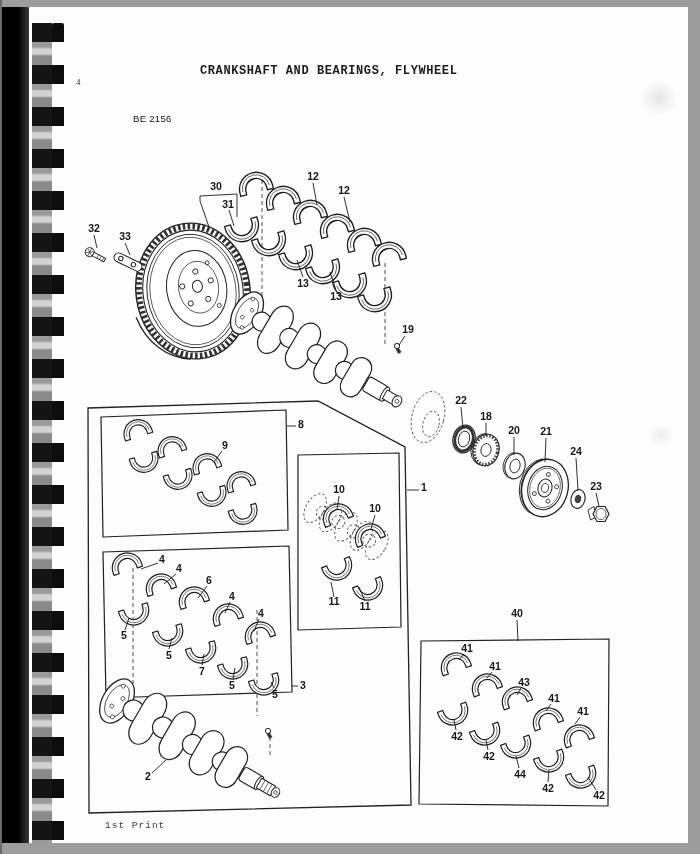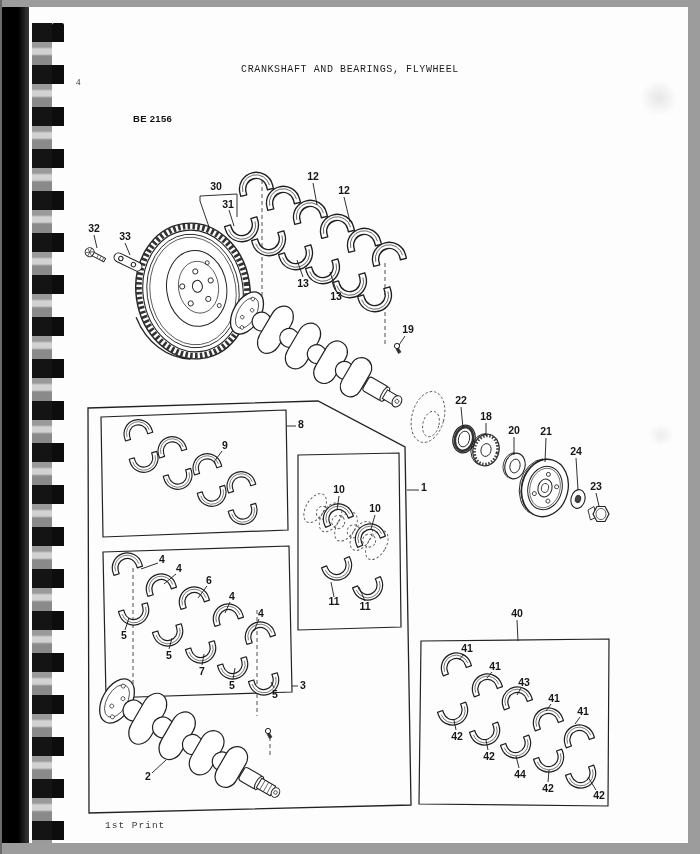--- a/index.html
+++ b/index.html
@@ -17,24 +17,24 @@
          background:linear-gradient(90deg,#000 0 60%,#1d1d1d 80%,#3a3a3a);border-radius:3px;}
   .teethA{position:absolute;left:32px;top:23px;width:20px;height:826px;
           background:repeating-linear-gradient(180deg,
             #141414 0 19px,#9a9a9a 19px 24px,#d2d2d2 26px 31px,#8a8a8a 33px 42px);}
   .teethB{position:absolute;left:52px;top:23px;width:12px;height:826px;
           background:repeating-linear-gradient(180deg,
             #0d0d0d 0 19px,rgba(0,0,0,0) 19px 42px);border-radius:2px;}
   
   .pageno{position:absolute;left:76px;top:77px;font-family:"Liberation Serif",serif;
           font-size:9px;color:#333;z-index:5;}
-  .title{position:absolute;left:200px;top:64px;width:300px;text-align:center;
-         font-family:"Liberation Mono",monospace;font-weight:400;font-size:10px;
+  .title{position:absolute;left:200px;top:64px;width:300px;text-align:left;
+         font-family:"Liberation Mono",monospace;font-weight:700;font-size:12px;
          letter-spacing:0.6px;color:#1c1c1c;z-index:5;}
-  .figcode{position:absolute;left:95px;top:113px;font-weight:700;font-size:9.5px;
+  .figcode{position:absolute;left:95px;top:113px;font-weight:400;font-size:9.5px;
            letter-spacing:0.3px;color:#111;z-index:5;padding-left:38px;}
   .footer{position:absolute;left:105px;top:820px;font-family:"Liberation Mono",monospace;
           font-size:9.5px;color:#3a3a3a;letter-spacing:1px;z-index:5;}
   .smudge{position:absolute;z-index:2;border-radius:50%;}
   .s1{left:640px;top:80px;width:38px;height:36px;
       background:radial-gradient(closest-side,#e7e7e7,rgba(255,255,255,0));}
   .s2{left:648px;top:424px;width:26px;height:22px;
       background:radial-gradient(closest-side,#ededed,rgba(255,255,255,0));}
   svg.diagram{position:absolute;left:0;top:0;z-index:4;}
   svg text{font-family:"Liberation Sans",sans-serif;font-weight:700;font-size:10.5px;

